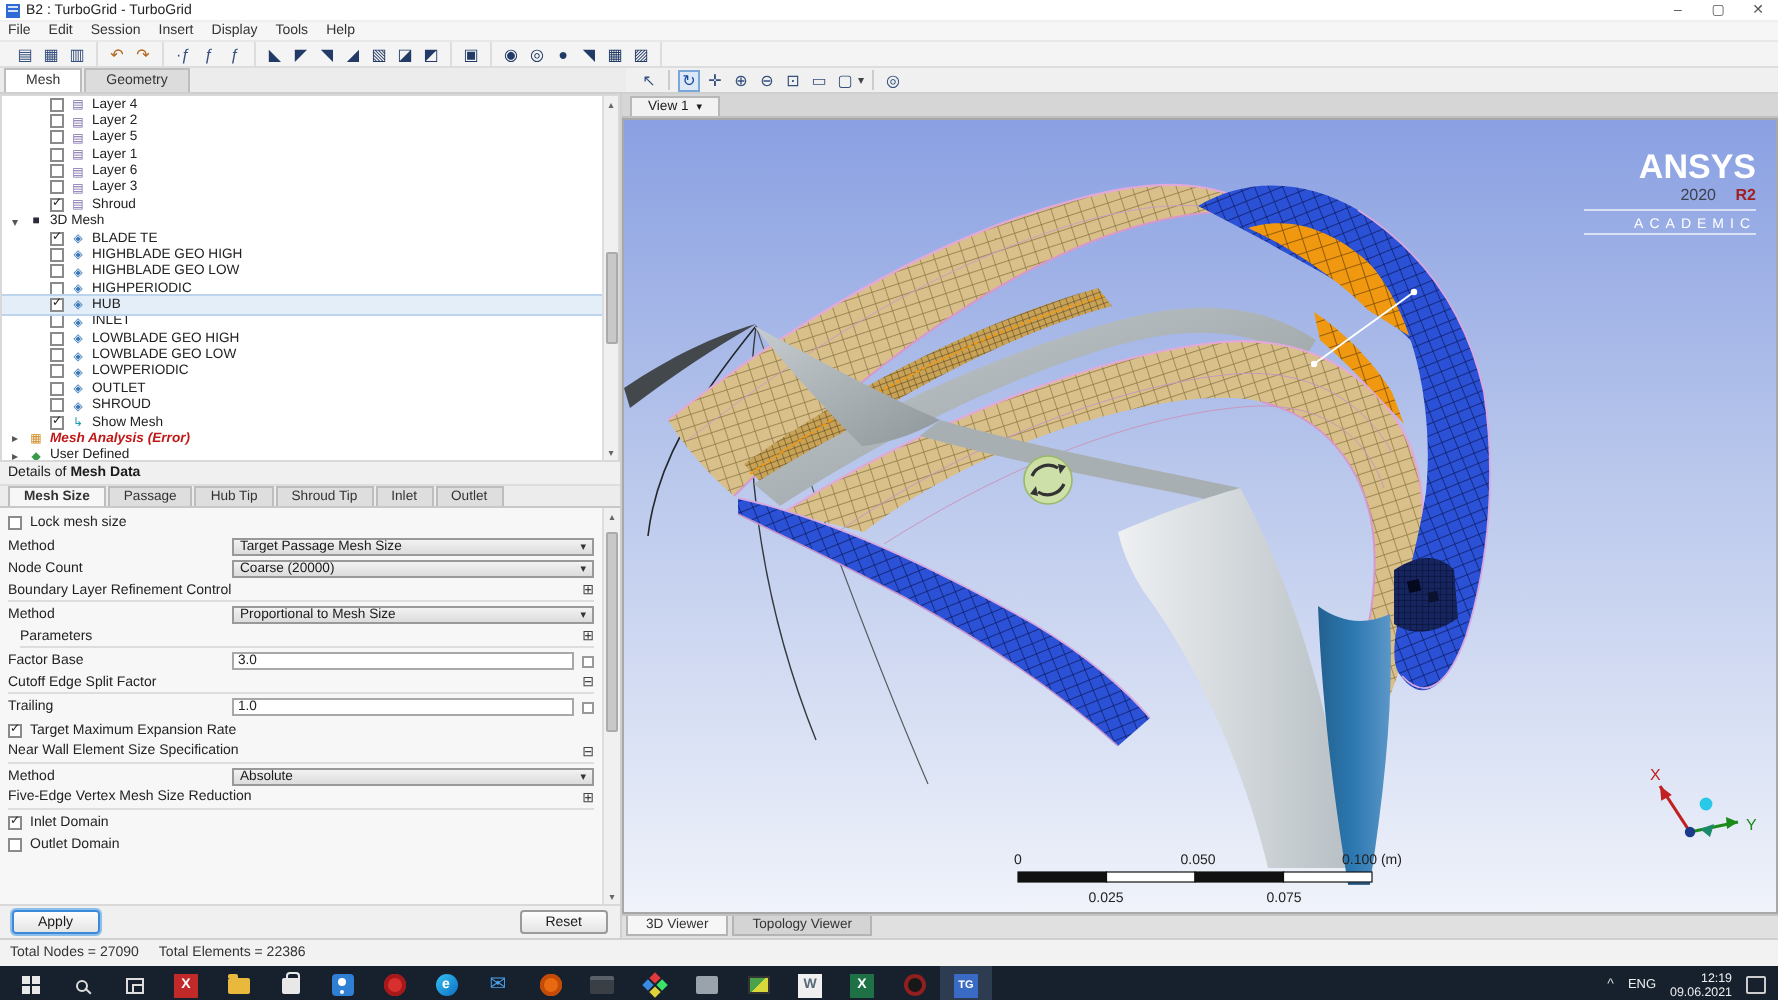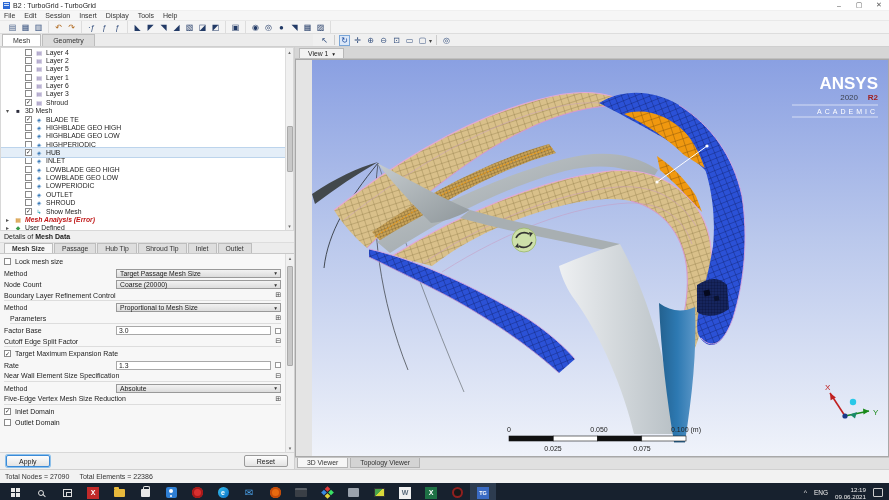--- a/index.html
+++ b/index.html
@@ -87,21 +87,21 @@
   .fcheckrow { display:flex; align-items:center; gap:4px; }
 
   .btn-row { height:17px; display:flex; align-items:center; justify-content:space-between; padding:0 6px; background:#f0f0f0; border-top:1px solid #d8d8d8; }
   .btn { height:12px; padding:0 12px; background:linear-gradient(#fdfdfd,#e4e4e4); border:1px solid #9a9a9a; border-radius:2px; font-size:7px; display:flex; align-items:center; }
   .btn.focused { border-color:#3a8ad8; box-shadow:0 0 0 1px #8cc0ea; }
 
   
   .right-panel { flex:1; display:flex; flex-direction:column; background:#e4e4e4; }
   .viewtab-strip { height:12px; background:#d6d6d6; display:flex; align-items:flex-end; padding-left:4px; border-bottom:1px solid #c0c0c0; }
   .view-tab { background:#f2f2f2; border:1px solid #b8b8b8; border-bottom:none; padding:1px 8px; font-size:6.8px; display:flex; gap:4px; align-items:center; }
-  .viewport { position:relative; height:398px; border:1px solid #a8a8a8; overflow:hidden;padding-left:16px; }
+  .viewport { position:relative; height:398px; border:1px solid #a8a8a8; overflow:hidden; }
   .viewport svg { display:block; }
   .viewer-bottom-tabs { height:12px; background:#e0e0e0; display:flex; align-items:flex-start; padding-left:2px; border-top:1px solid #c4c4c4; }
   .vb-tab { padding:1px 9px; font-size:6.8px; background:#d4d4d4; border:1px solid #b4b4b4; border-top:none; margin-right:2px; color:#333; }
   .vb-tab.active { background:#f6f6f6; }
 
   
   .statusbar { height:14px; background:#f2f2f2; border-top:1px solid #d0d0d0; display:flex; align-items:center; padding-left:5px; gap:10px; font-size:7px; color:#333; }
 
   
   .taskbar { height:19px; background:#17212e; display:flex; align-items:center; padding-left:2px; color:#fff; }
@@ -420,31 +420,31 @@
               <input class="finput" value="3.0" style="">
               <span class="mini-cb"></span>
             </div>
           <div class="frow">
               <span class="fsection">
                 <span class="sec-label">Cutoff Edge Split Factor</span>
                 <span class="exp">⊟</span>
               </span>
             </div>
           <div class="frow">
+              <span class="flabel">Trailing</span>
+              <input class="finput" value="1.0" style="">
+              <span class="mini-cb"></span>
+            </div>
+          <div class="frow">
               <span class="fcheckrow">
                 <span class="cb">
                   <span class="ck">✓</span>
                 </span>
                 <span class="flabel" style="width:auto">Target Maximum Expansion Rate</span>
               </span>
-            </div>
-          <div class="frow">
-              <span class="flabel">Rate</span>
-              <input class="finput" value="1.3" style="">
-              <span class="mini-cb"></span>
             </div>
           <div class="frow">
               <span class="fsection">
                 <span class="sec-label">Near Wall Element Size Specification</span>
                 <span class="exp">⊟</span>
               </span>
             </div>
           <div class="frow">
               <span class="flabel">Method</span>
               <span class="fselect">

